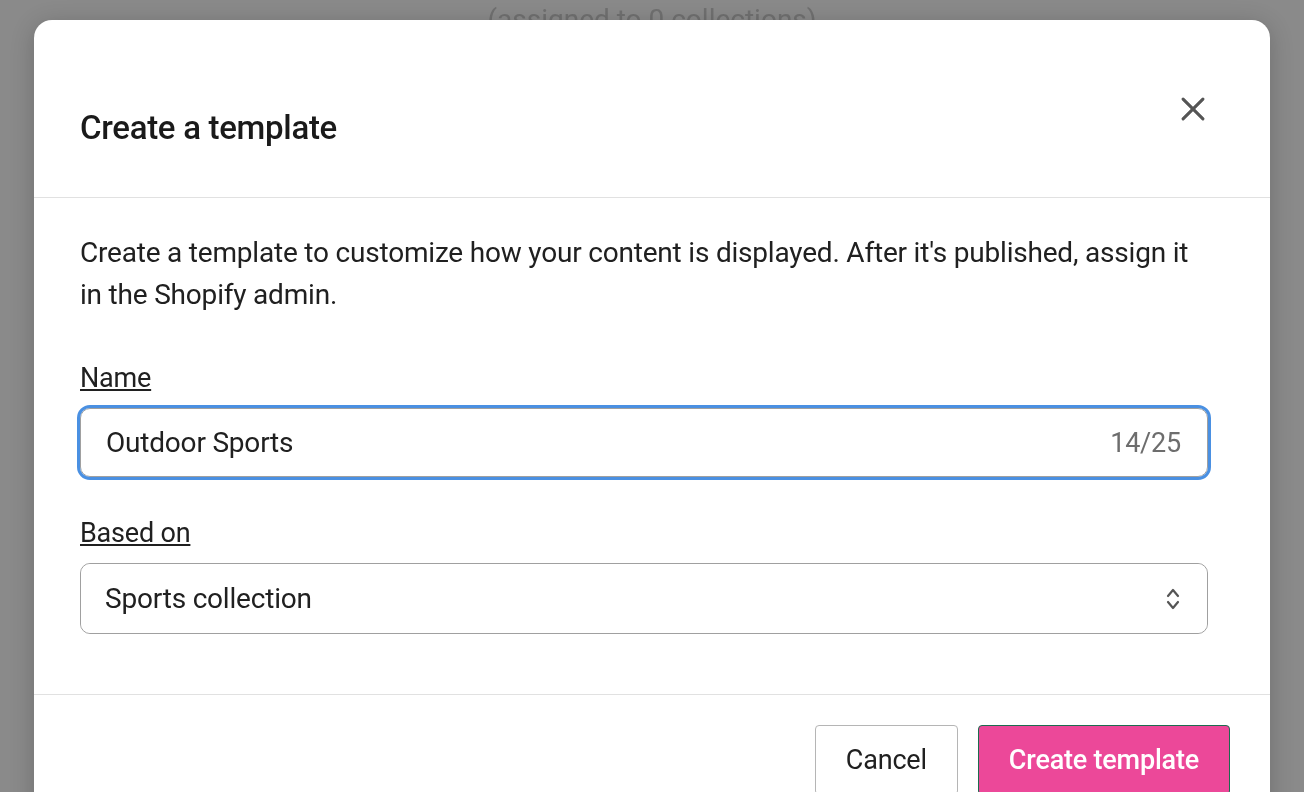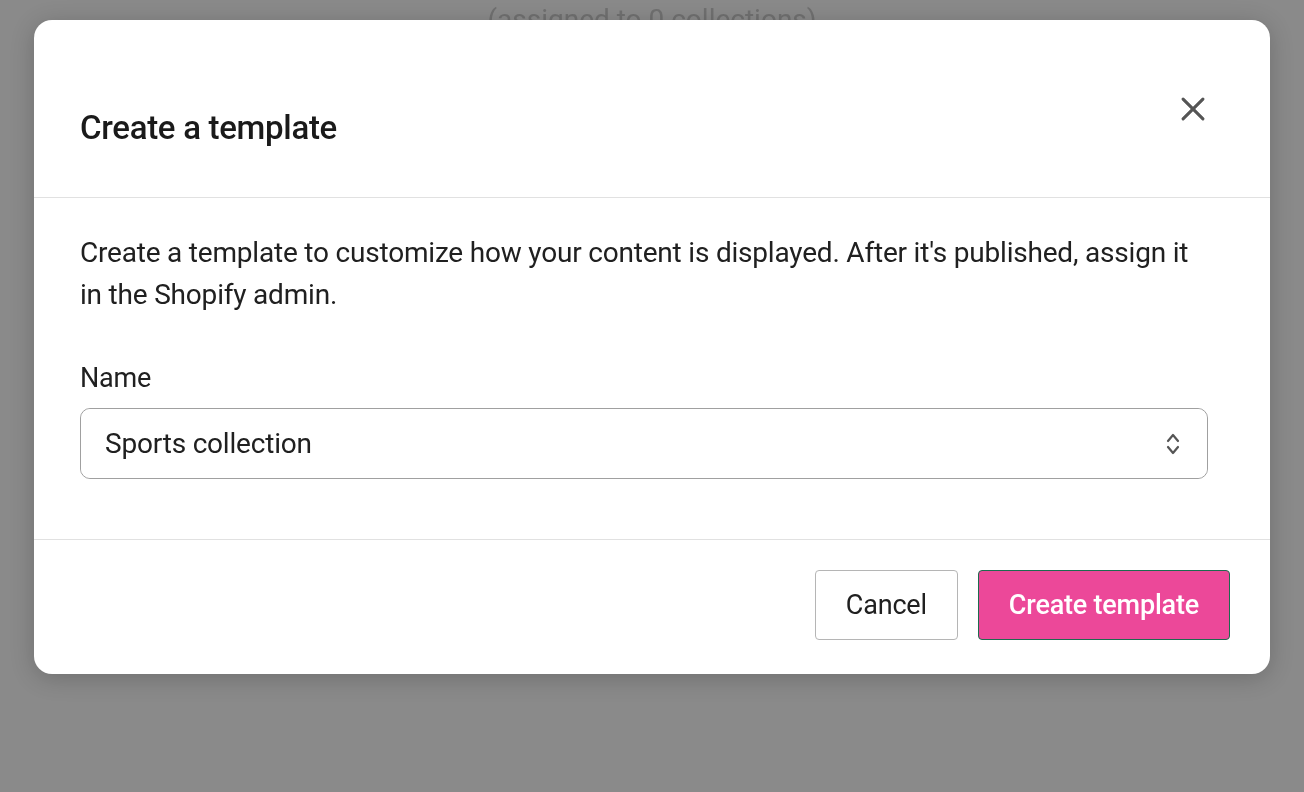--- a/index.html
+++ b/index.html
@@ -72,20 +72,21 @@
       color: #202020;
       margin-bottom: 46px;
       letter-spacing: -0.2px;
     }
     .field-label {
       font-size: 27px;
       color: #202020;
       margin-bottom: 14px;
       display: block;
       letter-spacing: -0.2px;
+      text-decoration: underline;
     }
     .input-wrapper {
       position: relative;
       border: 1px solid #a0a0a0;
       border-radius: 10px;
       padding: 3px;
       outline: 3px solid #4a90e2;
       outline-offset: 0;
       margin-bottom: 40px;
     }
@@ -177,21 +178,26 @@
         <line x1="5" y1="5" x2="19" y2="19"></line>
         <line x1="19" y1="5" x2="5" y2="19"></line>
       </svg>
     </button>
   </div>
 
   <div class="modal-body">
     <p class="description">Create a template to customize how your content is displayed. After it's published, assign it in the Shopify admin.</p>
 
     <label class="field-label">Name</label>
-
+    <div class="input-wrapper">
+      <input type="text" class="text-input" value="Outdoor Sports" style="">
+      <span class="char-count">14/25</span>
+    </div>
+
+    <label class="field-label">Based on</label>
     <div class="select-wrapper">
       <div class="select-display">Sports collection</div>
       <div class="select-chevrons">
         <svg viewBox="0 0 20 28">
           <path d="M5 11 L10 5 L15 11" fill="none" stroke="#555" stroke-width="2.2" stroke-linecap="round" stroke-linejoin="round"></path>
           <path d="M5 17 L10 23 L15 17" fill="none" stroke="#555" stroke-width="2.2" stroke-linecap="round" stroke-linejoin="round"></path>
         </svg>
       </div>
     </div>
   </div>

